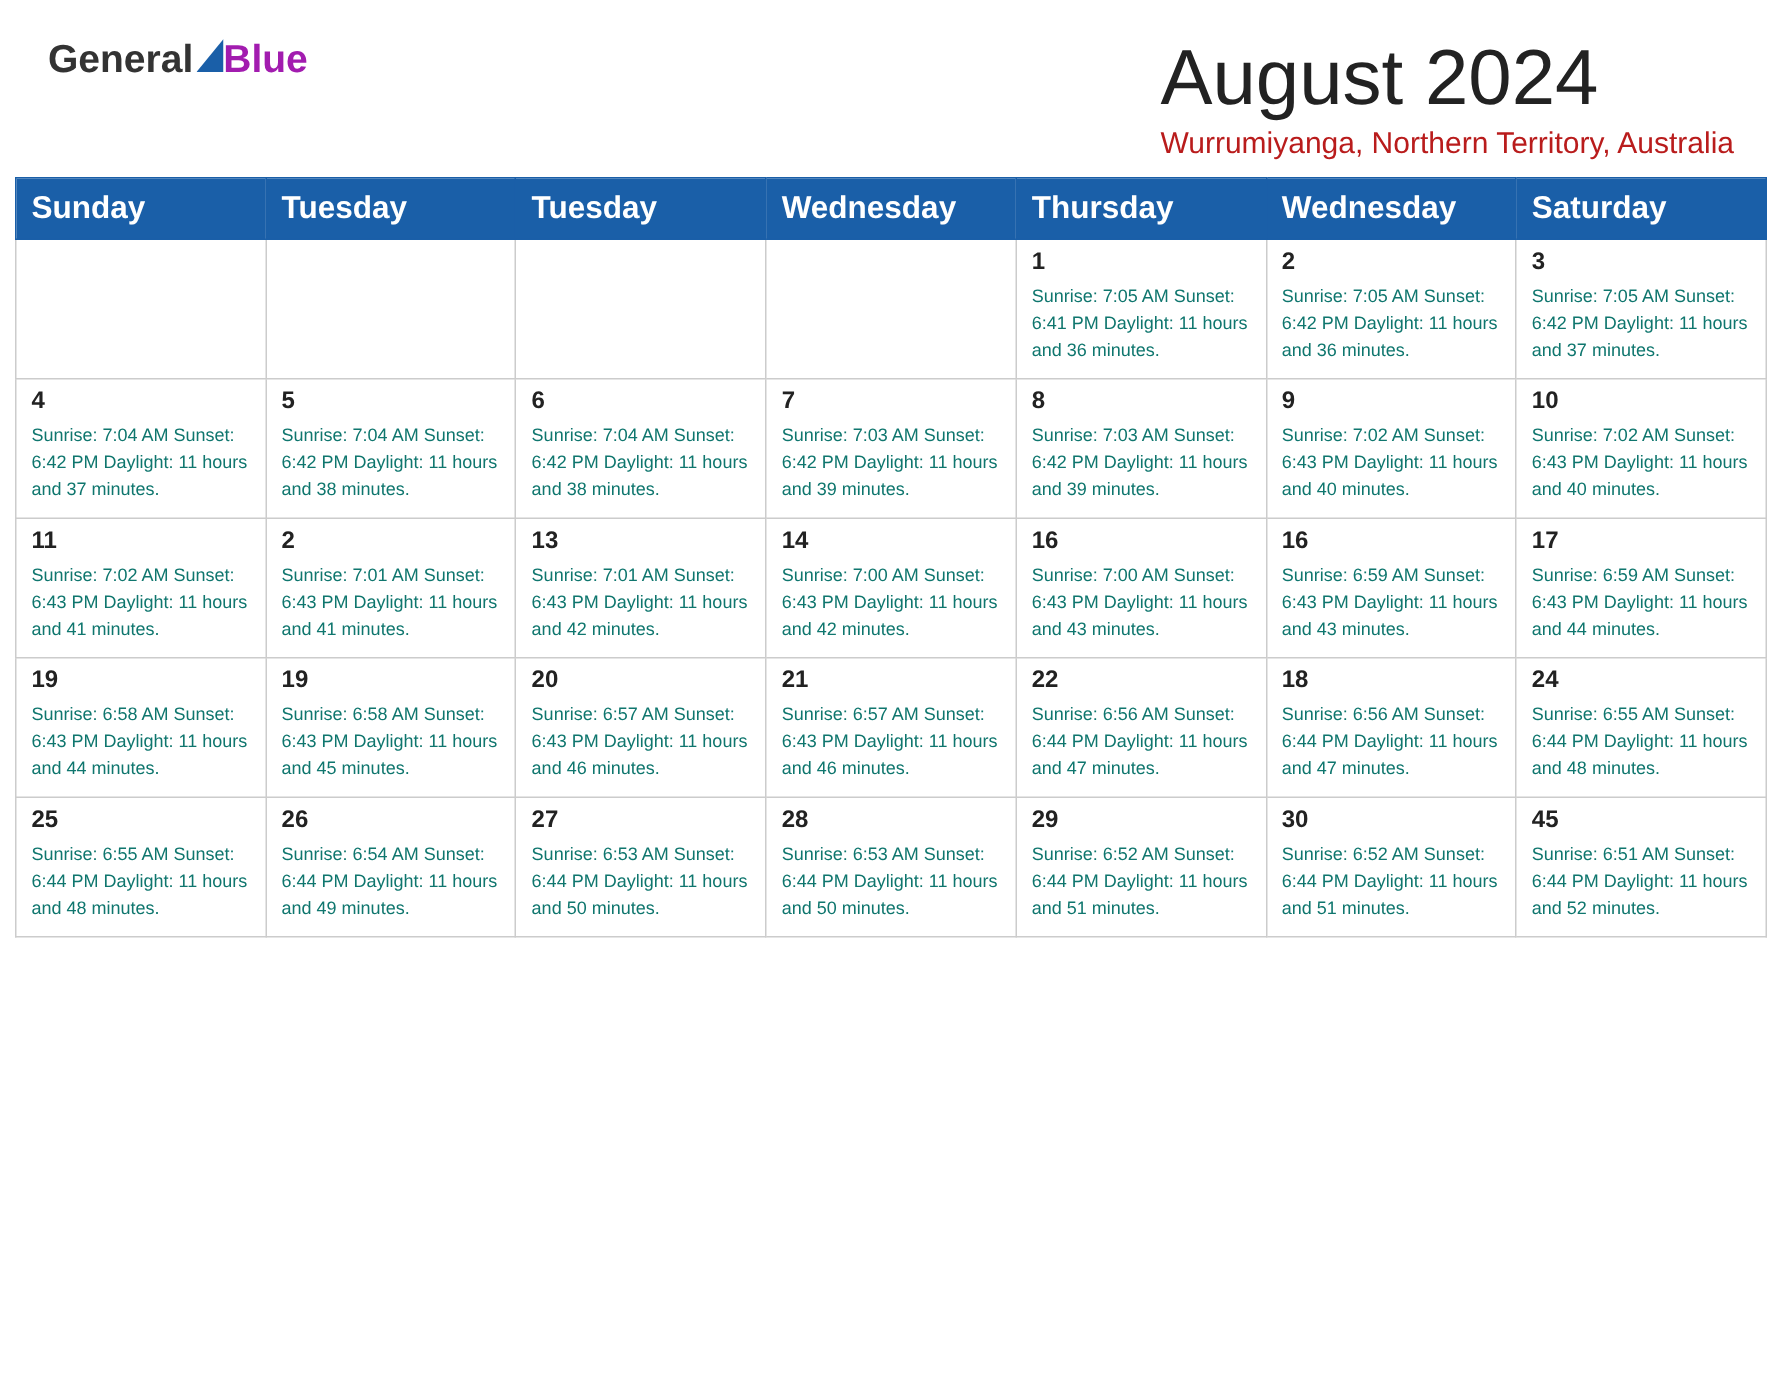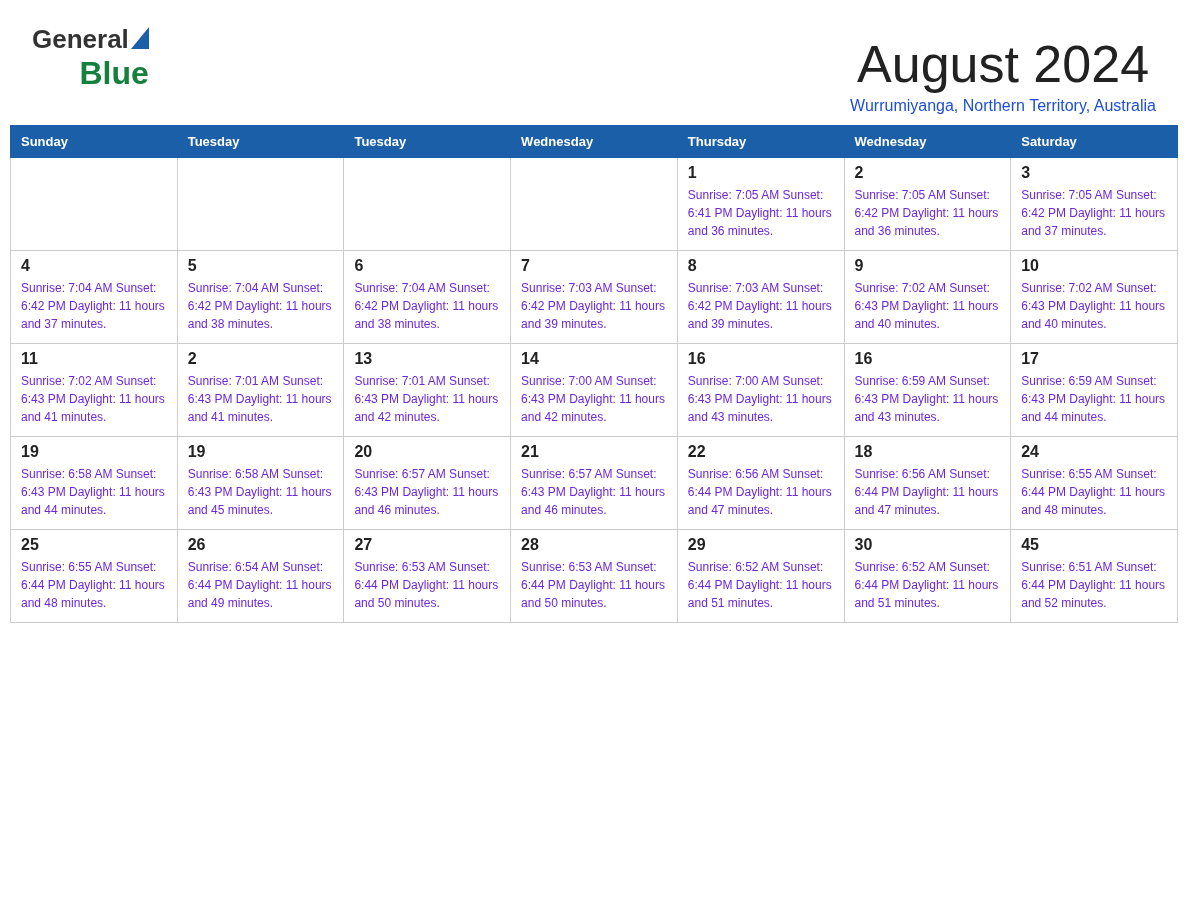--- a/index.html
+++ b/index.html
@@ -11,48 +11,47 @@
       min-height: 918px;
     }
     .header {
       display: flex;
       justify-content: space-between;
       align-items: flex-start;
       padding: 24px 32px 10px 32px;
     }
     .logo {
       display: flex;
-      flex-direction: column;
-      align-items: flex-end;
+      flex-direction: row;
+      align-items: center;
     }
     .title-block {
-      text-align: center;
-      margin-top: 12px;
+      text-align: left;
     }
     .month-title {
       font-size: 52px;
       font-weight: 300;
       color: #222;
       line-height: 1.1;
     }
     .location-title {
-      font-size: 16px;
-      color: #1d4ed8;
+      font-size: 20px;
+      color: #b91c1c;
       margin-top: 4px;
     }
     .calendar {
       width: 100%;
       border-collapse: collapse;
       margin: 0;
       padding: 0 0;
     }
     .calendar th {
       background: #1a5fa8;
       color: #fff;
-      font-size: 13px;
+      font-size: 21px;
       font-weight: bold;
       padding: 8px 10px;
       text-align: left;
       border: 1px solid #1a5fa8;
     }
     .calendar td {
       vertical-align: top;
       border: 1px solid #ccc;
       padding: 6px 10px 10px 10px;
       width: 14.28%;
@@ -61,21 +60,21 @@
     }
     .day-num {
       font-size: 16px;
       font-weight: bold;
       color: #222;
       display: block;
       margin-bottom: 4px;
     }
     .day-info {
       font-size: 12px;
-      color: #6d28d9;
+      color: #0f766e;
       line-height: 1.5;
     }
     .empty-cell {
       background: #f9f9f9;
     }
     .calendar-wrapper {
       padding: 0 10px 20px 10px;
     }
     .logo-row {
       display: flex;
@@ -84,23 +83,23 @@
     .logo-text-general {
       font-size: 26px;
       font-weight: bold;
       color: #333;
     }
     .logo-triangle-wrap {
       display: inline-block;
       margin-left: 2px;
     }
     .logo-text-blue {
-      font-size: 32px;
+      font-size: 26px;
       font-weight: bold;
-      color: #15803d;
+      color: #a21caf;
     }
   </style>
 </head>
 <body>
 
 <div class="header">
   <div class="logo">
     <div class="logo-row">
       <span class="logo-text-general">General</span>
       <span class="logo-triangle-wrap">

